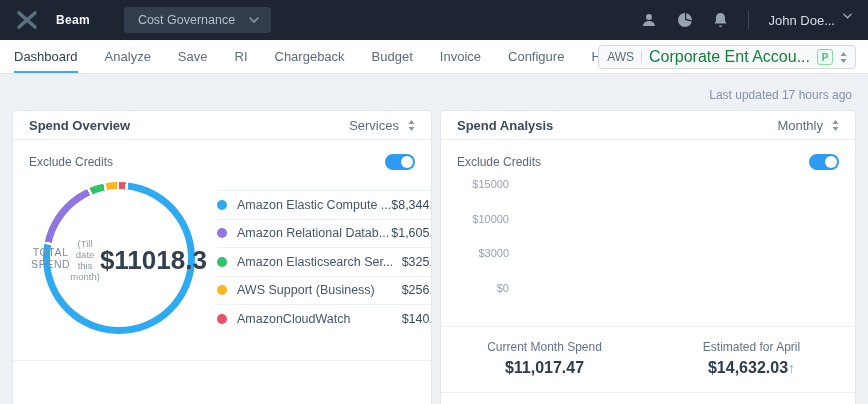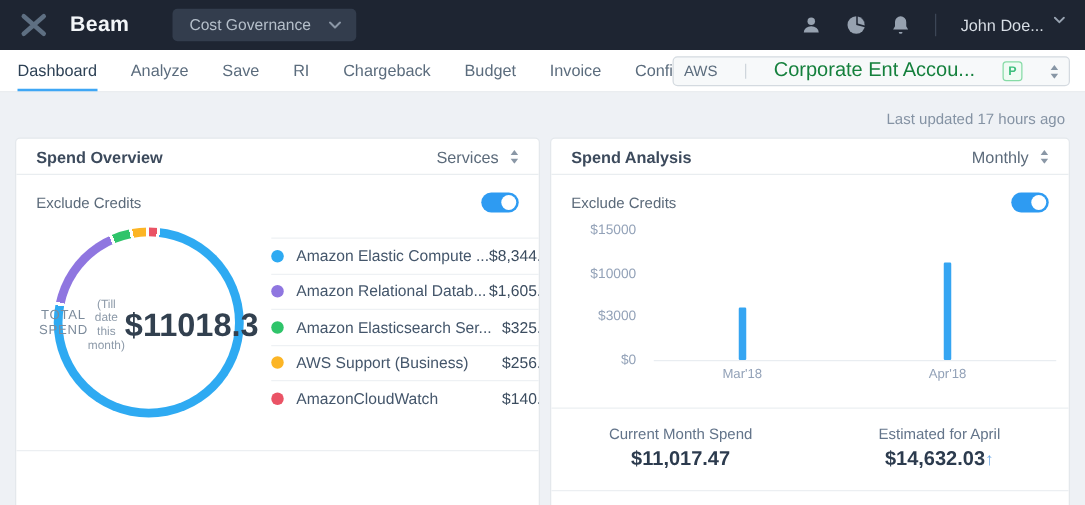--- a/index.html
+++ b/index.html
@@ -3,38 +3,38 @@
 <meta charset="utf-8">
 <style>
   * { margin:0; padding:0; box-sizing:border-box; }
   html,body { width:868px; height:404px; overflow:hidden; }
   body { font-family:"Liberation Sans", sans-serif; background:#eef1f5; color:#3c4a5c; }
 
   
   .topbar { height:40px; background:#1e2532; display:flex; align-items:center; padding:0 16px; }
   .topbar-left { display:flex; align-items:center; }
   .logo { display:flex; align-items:center; margin-right:18px; cursor:pointer; }
-  .brand { color:#f2f5f8; font-size:17px; font-weight:bold; letter-spacing:.3px; margin-right:34px; }
+  .brand { color:#f2f5f8; font-size:12px; font-weight:bold; letter-spacing:.3px; margin-right:34px; }
   .gov-btn { display:flex; align-items:center; gap:14px; background:#333d4d; border:none; border-radius:4px;
              height:26px; padding:0 12px 0 14px; color:#b5bfca; font-size:12.5px; cursor:pointer;
              font-family:"Liberation Sans", sans-serif; }
   .topbar-right { margin-left:auto; display:flex; align-items:center; gap:20px; }
   .tb-icon { display:flex; align-items:center; cursor:pointer; }
   .tb-divider { width:1px; height:18px; background:#3c4656; }
   .user-menu { display:flex; gap:8px; color:#d8dee5; font-size:13px; cursor:pointer; }
 
   
   .subnav { height:34px; background:#ffffff; border-bottom:1px solid #e3e7eb; display:flex; align-items:stretch;
             padding:0 14px; position:relative; }
   .tabs { display:flex; align-items:stretch; gap:27px; }
   .tab { font-size:13px; color:#5b6c7d; display:flex; align-items:center; cursor:pointer;
          border-bottom:2px solid transparent; padding-top:1px; text-decoration:none; }
   .tab.active { color:#2d4155; border-bottom-color:#3fa7f5; }
   .account-selector { position:absolute; right:12px; top:5px; height:24px; background:#f7f9fa;
-            border:1px solid #d4dae0; border-radius:4px; display:flex; align-items:center; gap:22px;
+            border:1px solid #d4dae0; border-radius:4px; display:flex; align-items:center; gap:7px;
             padding:0 8px; cursor:pointer; }
   .acct-provider { font-size:12px; color:#5b6c7d; }
   .acct-sep { width:1px; height:12px; background:#cfd6dc; }
   .acct-name { font-size:16px; color:#15803d; }
   .acct-badge { width:16px; height:16px; border:1px solid #86dba6; background:#f0fbf4; border-radius:3px;
             color:#3fbf7e; font-size:10px; font-weight:bold; display:flex; align-items:center; justify-content:center; }
 
   
   .content { padding:0 12px; }
   .last-updated { text-align:right; font-size:12px; color:#8593a4; margin:14px 4px 8px 0; }
@@ -238,26 +238,20 @@
               <span class="knob"></span>
             </span>
         </div>
         <div class="barchart">
           <div class="ylabels" id="ylabels">
               <span>$15000</span>
               <span>$10000</span>
               <span>$3000</span>
               <span>$0</span>
             </div>
-          <div class="plot" id="plot">
-              <div class="bar" style="left: 22%; height: 39.3%; background: rgb(53, 165, 242);"></div>
-              <div class="xlabel" style="left: 22%;">Mar'18</div>
-              <div class="bar" style="left: 73%; height: 73.4%; background: rgb(53, 165, 242);"></div>
-              <div class="xlabel" style="left: 73%;">Apr'18</div>
-            </div>
         </div>
         <div class="stats">
           <div class="stat-cell">
             <div class="stat-label">Current Month Spend</div>
             <div class="stat-value">$11,017.47</div>
           </div>
           <div class="stat-cell">
             <div class="stat-label">Estimated for April</div>
             <div class="stat-value"><span>$14,632.03</span><span class="stat-arrow">↑</span></div>
           </div>

